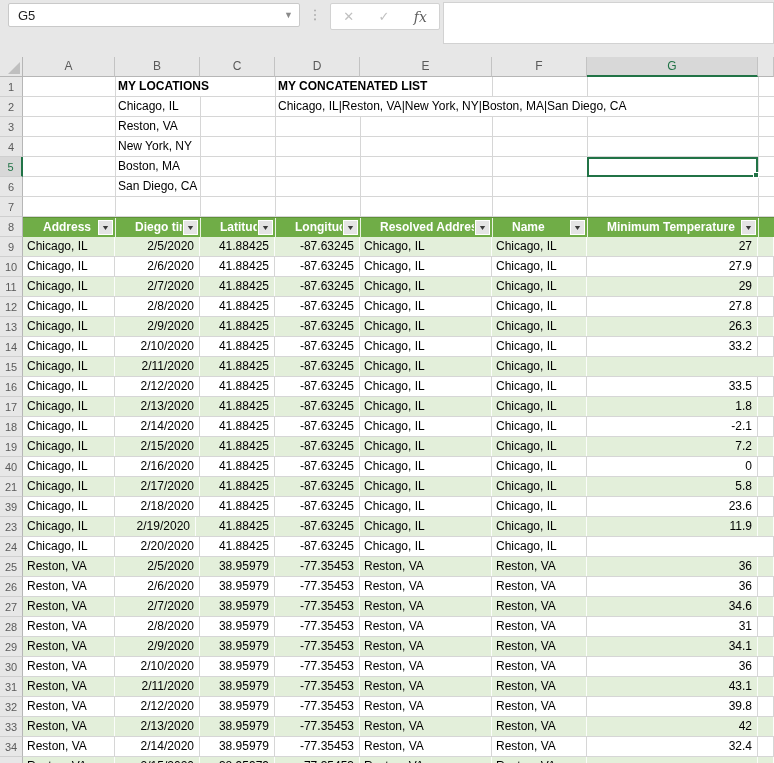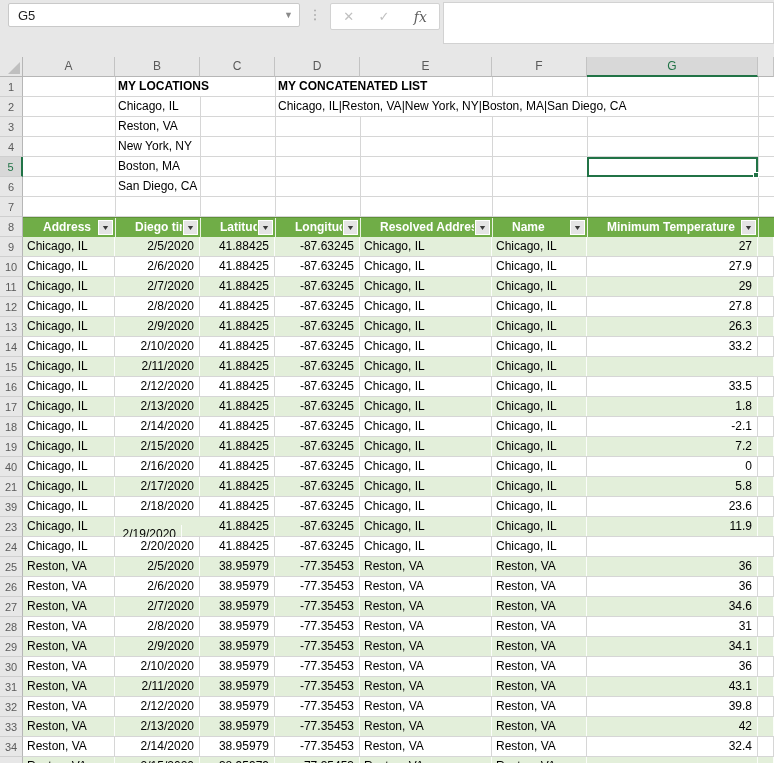--- a/index.html
+++ b/index.html
@@ -379,21 +379,21 @@
         <div class="dcell r" style="left: 92px; width: 85px;">2/18/2020</div>
         <div class="dcell r" style="left: 177px; width: 75px;">41.88425</div>
         <div class="dcell r" style="left: 252px; width: 85px;">-87.63245</div>
         <div class="dcell l" style="left: 337px; width: 132px;">Chicago, IL</div>
         <div class="dcell l" style="left: 469px; width: 95px;">Chicago, IL</div>
         <div class="dcell r" style="left: 564px; width: 171px;">23.6</div>
         <div class="dcell l" style="left: 735px; width: 16px;"></div>
       </div>
       <div class="drow odd" style="top: 460px;">
         <div class="dcell l" style="left: 0px; width: 92px;">Chicago, IL</div>
-        <div class="dcell r" style="left: 74px; width: 85px; margin-top: 8px;">2/19/2020</div>
+        <div class="dcell r" style="left: 88px; width: 85px;">2/19/2020</div>
         <div class="dcell r" style="left: 177px; width: 75px;">41.88425</div>
         <div class="dcell r" style="left: 252px; width: 85px;">-87.63245</div>
         <div class="dcell l" style="left: 337px; width: 132px;">Chicago, IL</div>
         <div class="dcell l" style="left: 469px; width: 95px;">Chicago, IL</div>
         <div class="dcell r" style="left: 564px; width: 171px;">11.9</div>
         <div class="dcell l" style="left: 735px; width: 16px;"></div>
       </div>
       <div class="drow even" style="top: 480px;">
         <div class="dcell l" style="left: 0px; width: 92px;">Chicago, IL</div>
         <div class="dcell r" style="left: 92px; width: 85px;">2/20/2020</div>

